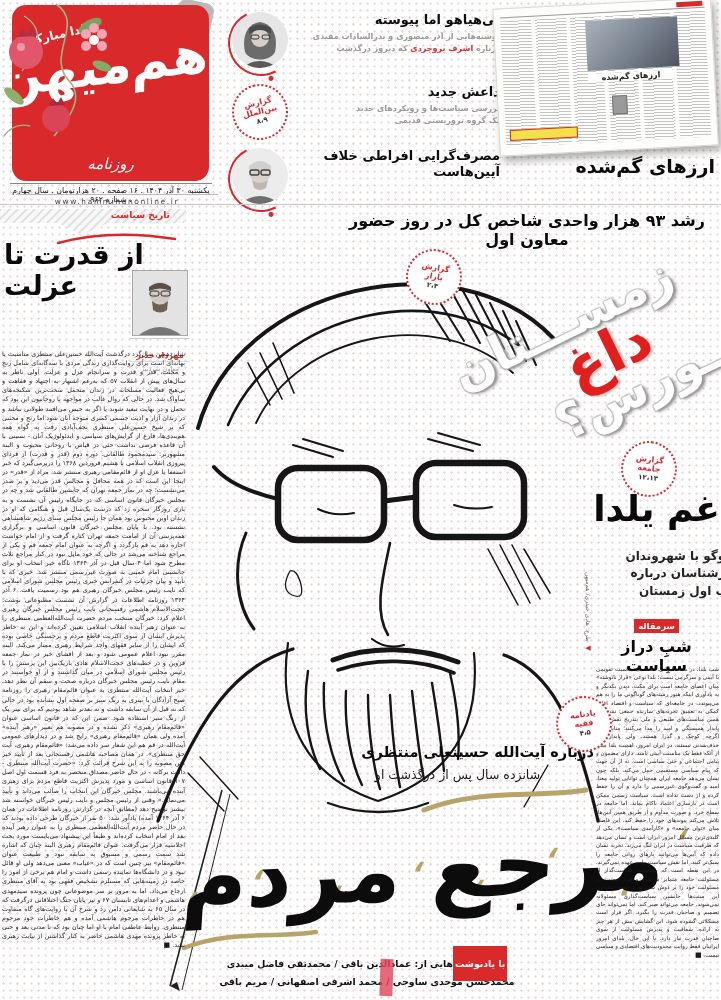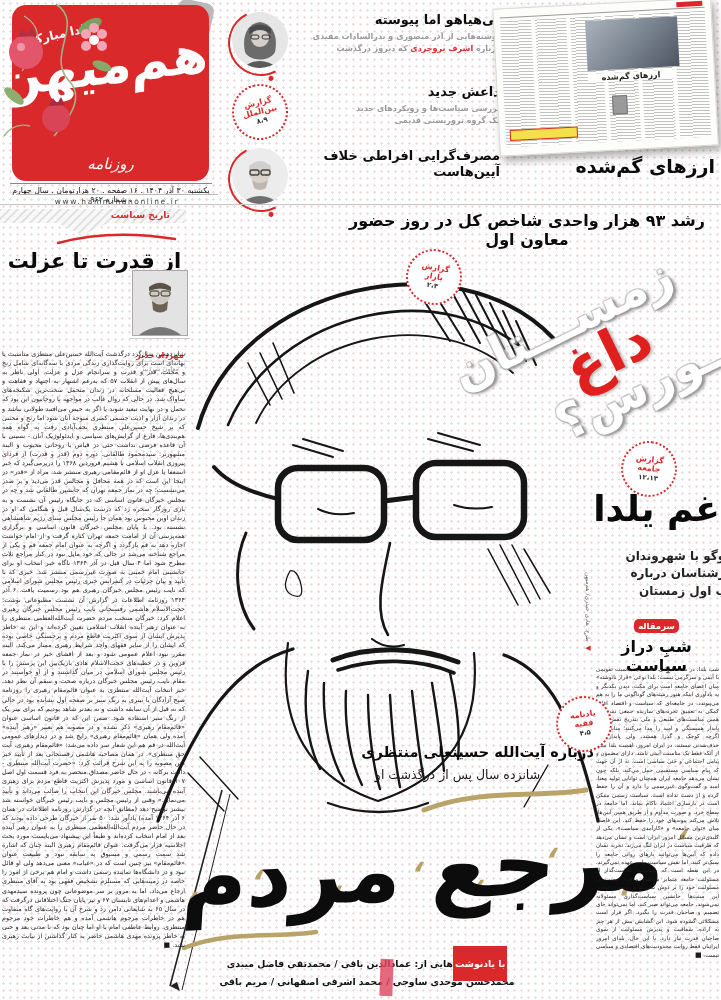--- a/index.html
+++ b/index.html
@@ -57,21 +57,21 @@
   .preview-sub{left:494px;top:182px;width:223px;text-align:right;font-size:9.2px;font-weight:bold;color:#222;z-index:2;}
 
   .hrline{left:0;top:204px;width:721px;border-top:1px solid #c6c6c6;}
 
   
   .ribbon{left:0;top:209px;width:186px;height:26px;
           background:repeating-linear-gradient(135deg,#e2e2e2 0 2px,#f8f8f8 2px 6px);
           clip-path:polygon(0 0,100% 0,100% 54%,58% 54%,44% 100%,31% 54%,0 54%);z-index:4;}
   .ribbon-label{position:absolute;right:16px;top:1px;color:#d9292b;font-size:9px;font-weight:bold;}
   .swoosh{left:55px;top:230px;width:125px;height:16px;z-index:4;}
-  .left-head{left:4px;top:249px;width:181px;text-align:center;font-size:21px;font-weight:bold;color:#0a0a0a;z-index:4;}
+  .left-head{left:4px;top:239px;width:181px;text-align:left;font-size:27px;font-weight:bold;color:#0a0a0a;z-index:4;}
   .author{left:130px;top:270px;width:60px;text-align:center;z-index:4;}
   .author-photo{width:54px;height:64px;border:1px solid #aaa;background:#eee;margin:0 auto;}
   .author-name{font-size:8px;font-weight:bold;color:#d9292b;border-top:1px solid #ccc;margin-top:2px;padding-top:12px;}
   .author-role{font-size:6.5px;color:#999;border-top:1px solid #ddd;margin-top:1px;padding-top:3px;}
   .left-body{left:2px;top:350px;width:183px;height:648px;overflow:hidden;
              font-size:6.4px;line-height:1.42;text-align:justify;color:#1c1c1c;z-index:4;}
   .endmark{font-size:7px;}
 
   
   .portrait{left:128px;top:213px;width:500px;height:612px;z-index:1;}
@@ -87,21 +87,21 @@
           text-shadow:2px 2px 3px rgba(0,0,0,.25);}
   .dline3{font-size:49px;text-align:right;margin-top:-10px;}
   .badge-bazar{left:406px;top:249px;z-index:5;transform:rotate(10deg);}
   .badge-jame{left:621px;top:441px;z-index:5;transform:rotate(6deg);}
   .badge-yad{left:556px;top:696px;z-index:5;transform:rotate(-8deg);}
 
   
   .ghamyalda{left:592px;top:488px;width:129px;text-align:center;font-size:36px;font-weight:bold;color:#0a0a0a;z-index:4;}
   .soc-sub{left:625px;top:548px;width:129px;text-align:center;font-size:12px;font-weight:bold;color:#222;line-height:1.45;z-index:4;}
   .pillwrap{left:592px;top:619px;width:129px;display:flex;justify-content:center;z-index:4;}
-  .pill{background:#d9292b;color:#fff;font-size:8.5px;font-weight:bold;padding:2px 4px;border-radius:5px;}
+  .pill{background:#d9292b;color:#fff;font-size:8.5px;font-weight:bold;padding:2px 4px;border-radius:0;}
   .soc-head2{left:592px;top:637px;width:129px;text-align:center;font-size:16px;font-weight:bold;color:#0a0a0a;z-index:4;}
   .soc-body{left:596px;top:665px;width:123px;height:331px;overflow:hidden;
             font-size:5.6px;line-height:1.5;text-align:justify;color:#1c1c1c;z-index:4;}
   .vert-credit{left:584px;top:542px;height:110px;writing-mode:vertical-rl;font-size:6px;color:#666;z-index:4;}
   .vert-credit .tri{color:#d9292b;font-size:7px;}
 
   
   .kick1{left:315px;top:744px;width:285px;text-align:center;font-size:14.5px;font-weight:bold;color:#0a0a0a;z-index:4;margin-left:20px;}
   .kick2{left:315px;top:767px;width:285px;text-align:center;font-size:12.5px;color:#1a1a1a;z-index:4;}
   .callig{left:130px;top:770px;width:588px;height:200px;text-align:center;z-index:3;

